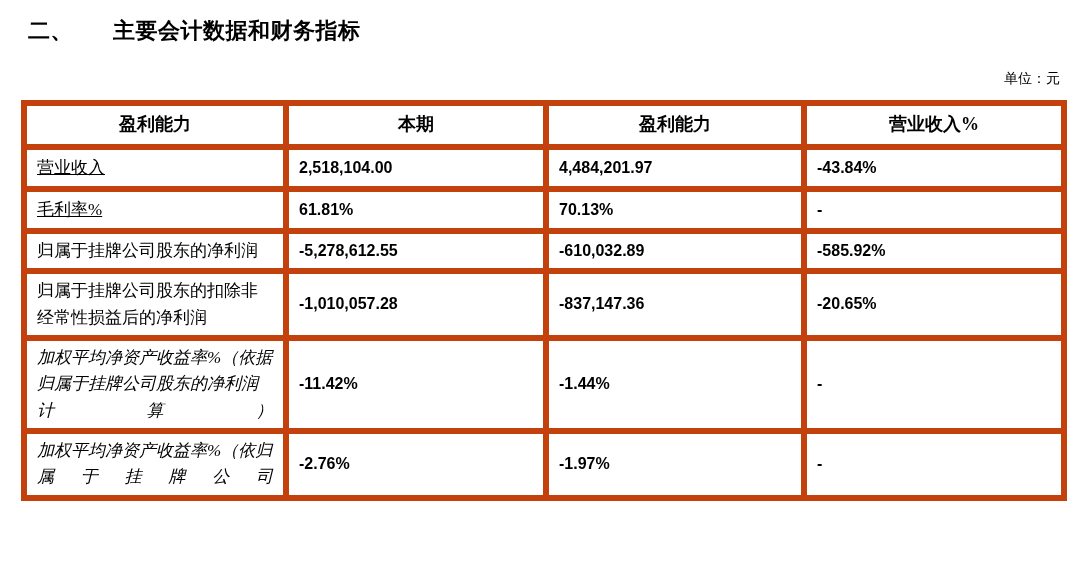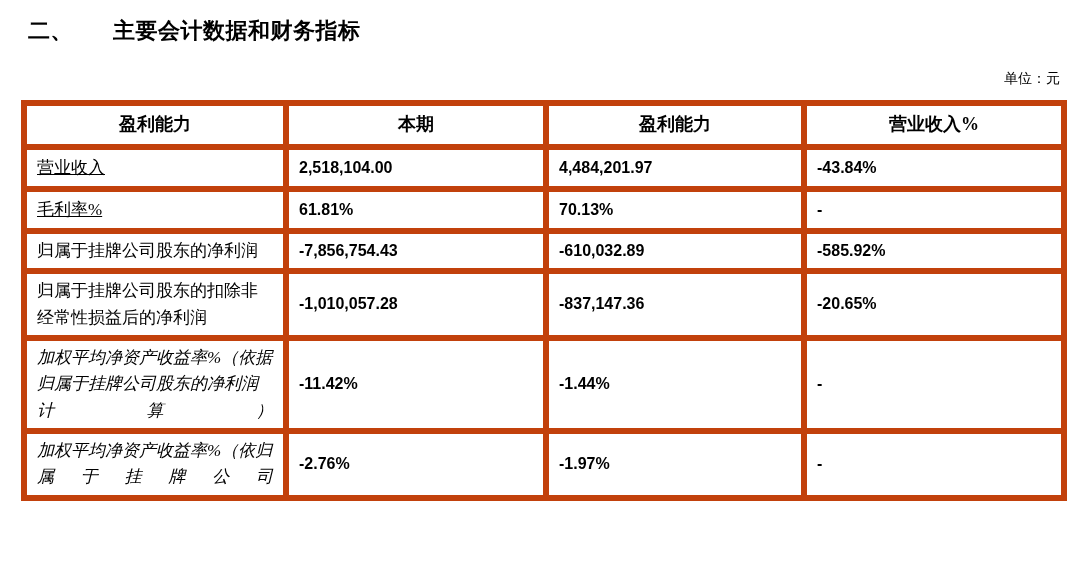--- a/index.html
+++ b/index.html
@@ -118,21 +118,21 @@
         <td class="num">-43.84%</td>
       </tr>
       <tr class="r-h1">
         <td class="label mid">毛利率%</td>
         <td class="num">61.81%</td>
         <td class="num">70.13%</td>
         <td class="num">-</td>
       </tr>
       <tr>
         <td class="label" style="width:262px">归属于挂牌公司股东的净利润</td>
-        <td class="num">-7,856,754.43</td>
+        <td class="num">-5,278,612.55</td>
         <td class="num">-610,032.89</td>
         <td class="num">-585.92%</td>
       </tr>
       <tr>
         <td class="label">归属于挂牌公司股东的扣除非经常性损益后的净利润</td>
         <td class="num">-1,010,057.28</td>
         <td class="num">-837,147.36</td>
         <td class="num">-20.65%</td>
       </tr>
       <tr>

